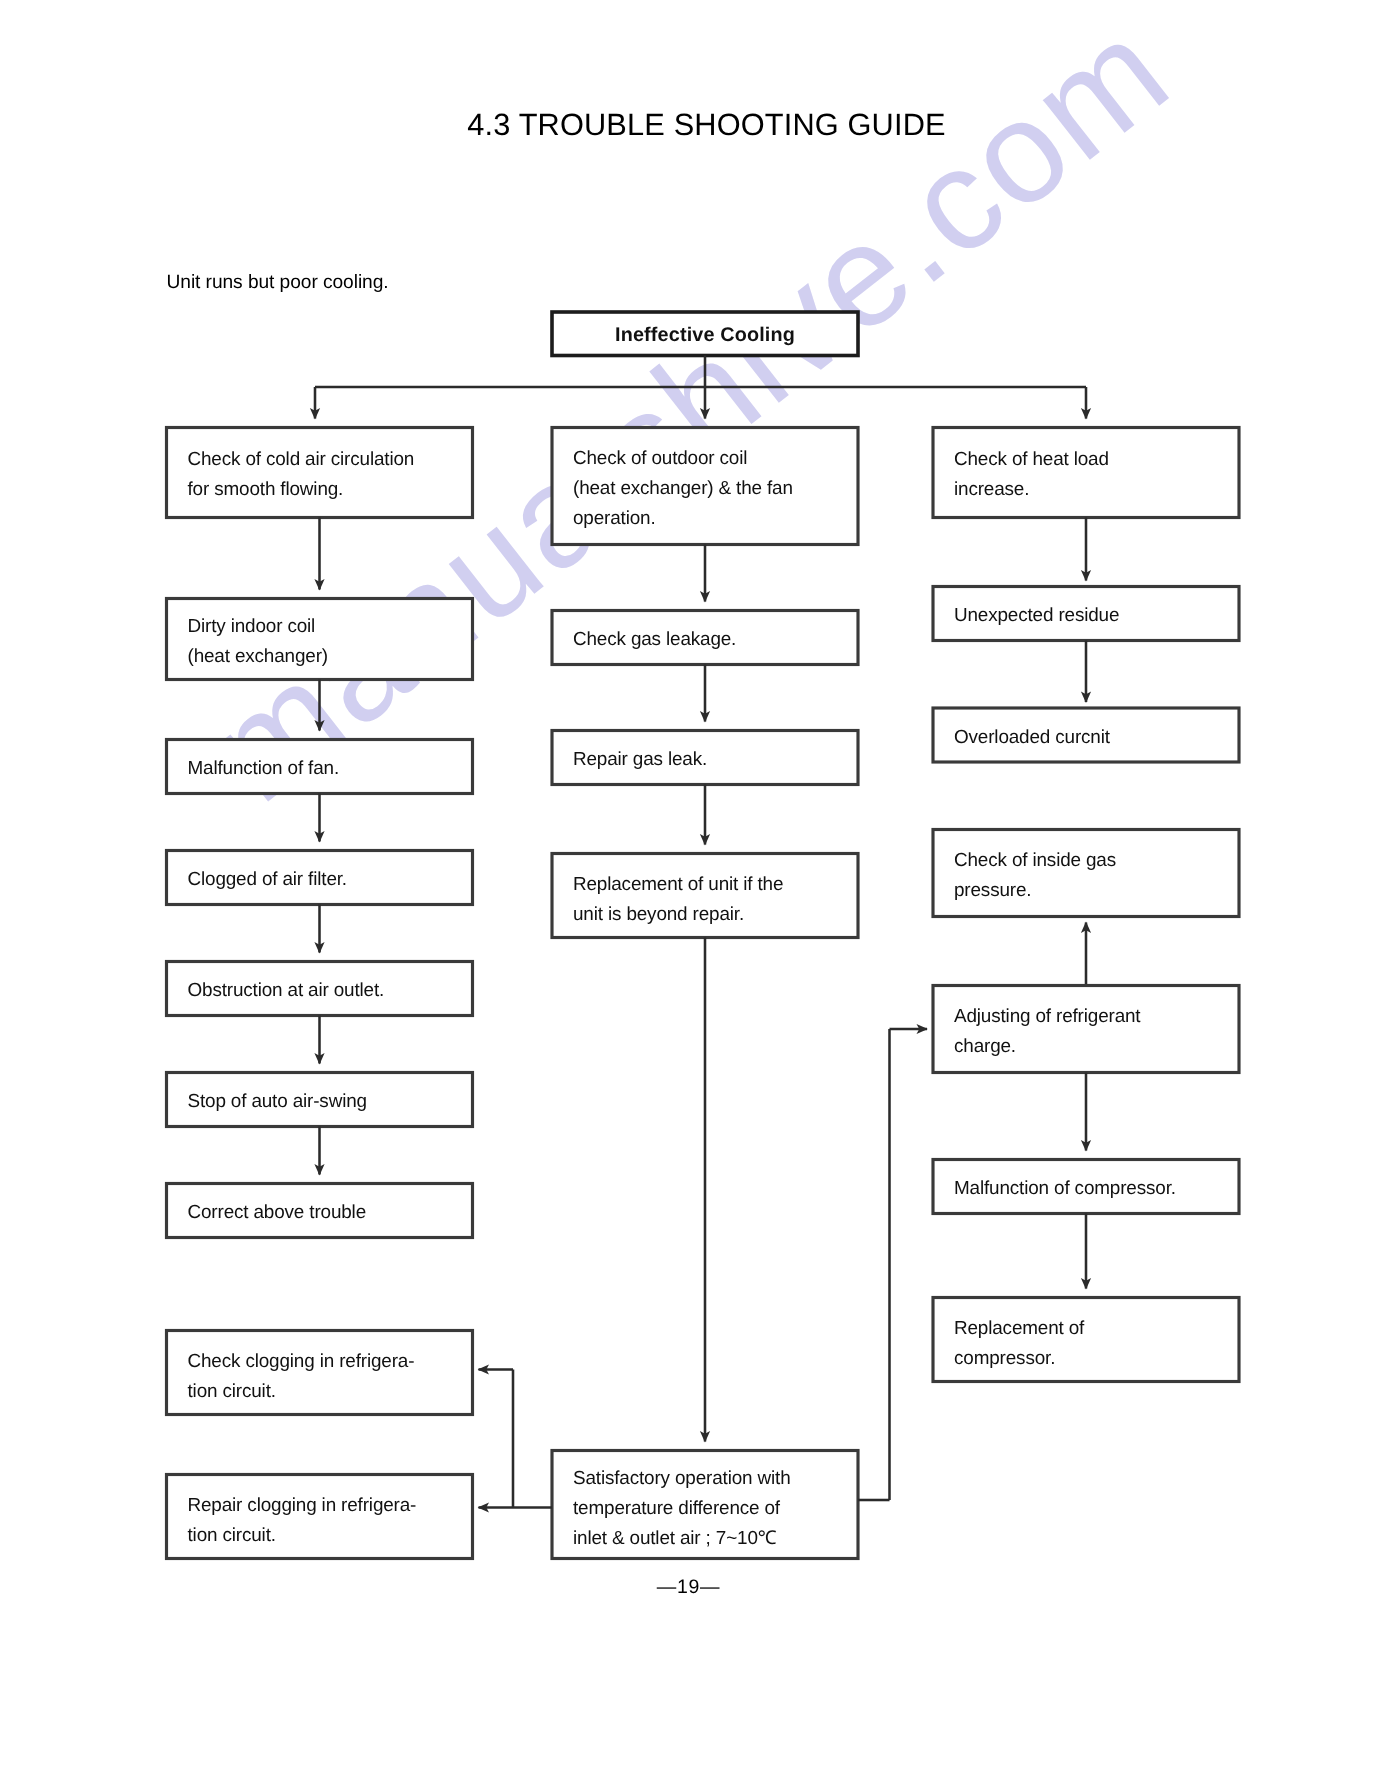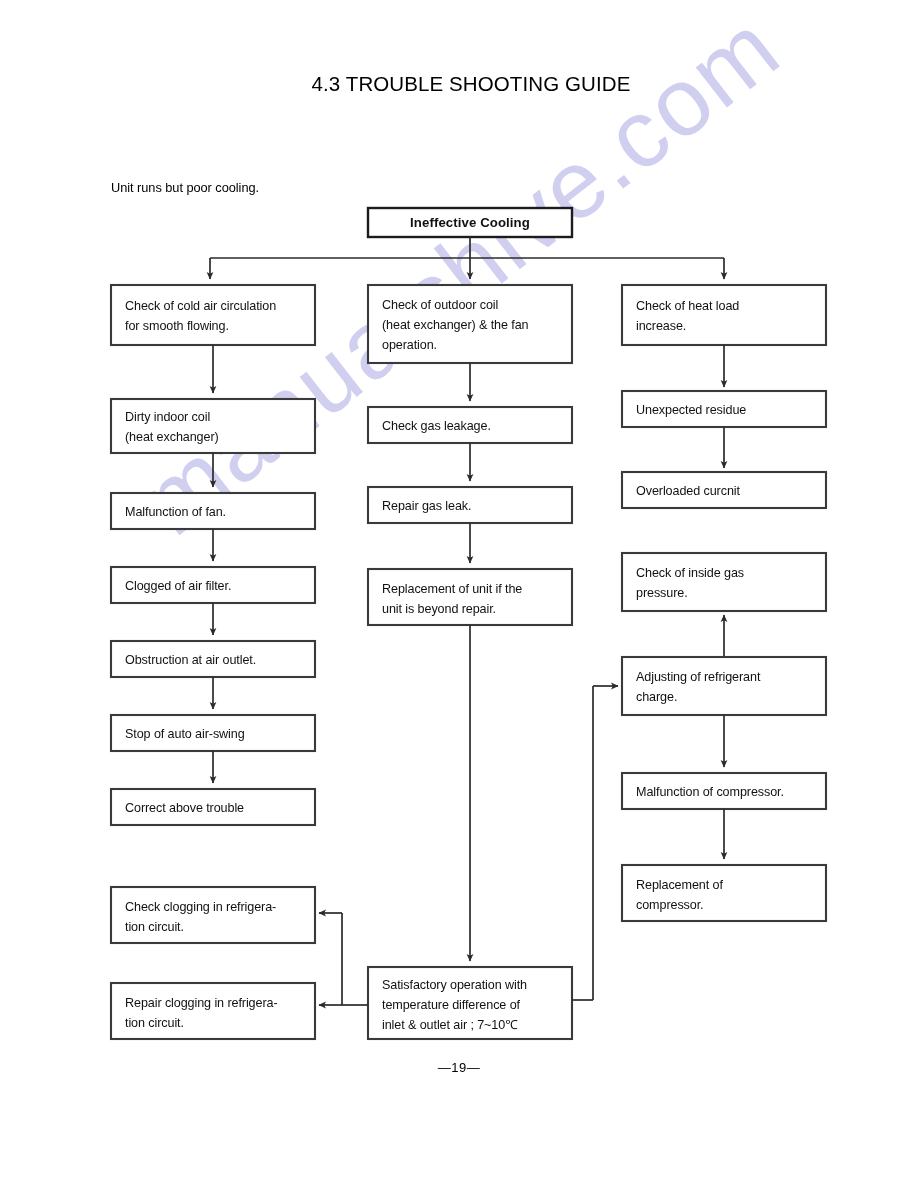--- a/index.html
+++ b/index.html
@@ -109,21 +109,20 @@
 
   
   .folio {
     position: absolute;
     left: 0;
     top: 1050px;
     width: 918px;
     text-align: center;
     font-size: 13px;
     letter-spacing: 0.5px;
-    margin-top: 10px;
   }
 </style>
 </head>
 <body>
 
 <div class="page">
 
   <div class="watermark">manualshive.com</div>
 
   <div class="header">

